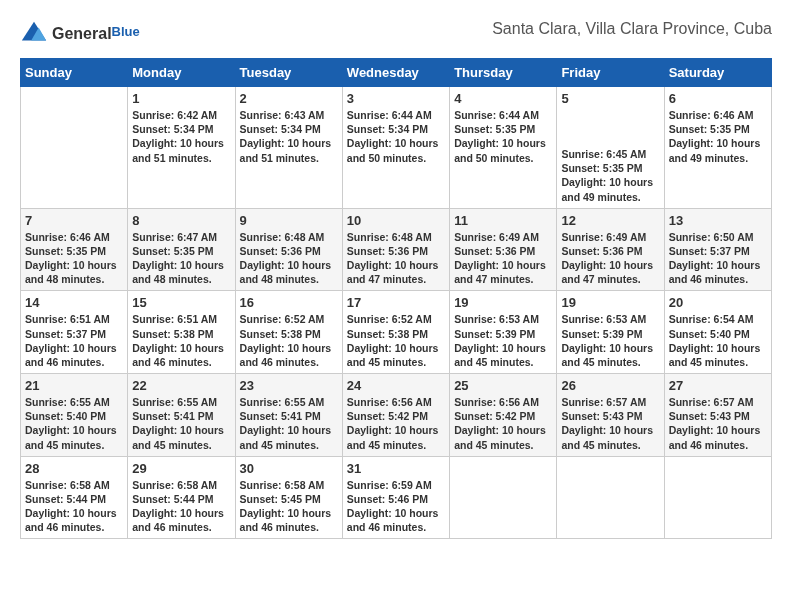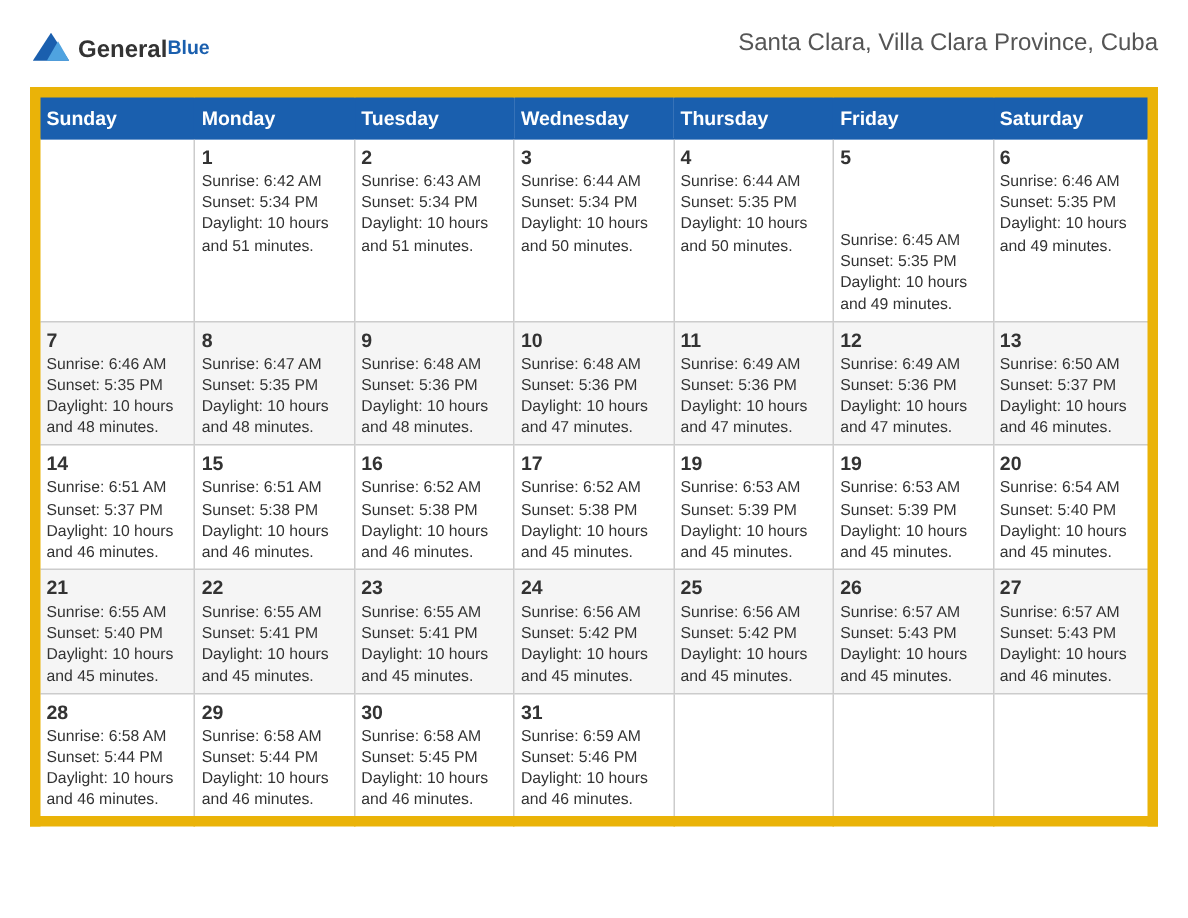--- a/index.html
+++ b/index.html
@@ -48,21 +48,21 @@
       color: #333;
       font-weight: normal;
     }
     .location-title {
       font-size: 16px;
       color: #555;
     }
     .calendar {
       width: 100%;
       border-collapse: collapse;
-      border: 7px solid #eab308;
+      border: 1px solid #eab308;
     }
     .calendar th {
       background: #1a5fae;
       color: #fff;
       padding: 6px 4px;
       text-align: left;
       font-size: 13px;
       border: 1px solid #1a5fae;
     }
     .calendar td {
@@ -76,20 +76,21 @@
     }
     .day-num {
       font-size: 13px;
       font-weight: bold;
       margin-bottom: 2px;
     }
     .day-info {
       font-size: 10.5px;
       line-height: 1.35;
       color: #333;
+      font-weight: bold;
     }
     .empty-cell {
       background: #f9f9f9;
     }
     tr:nth-child(odd) td {
       background: #fff;
     }
     tr:nth-child(even) td {
       background: #f5f5f5;
     }

